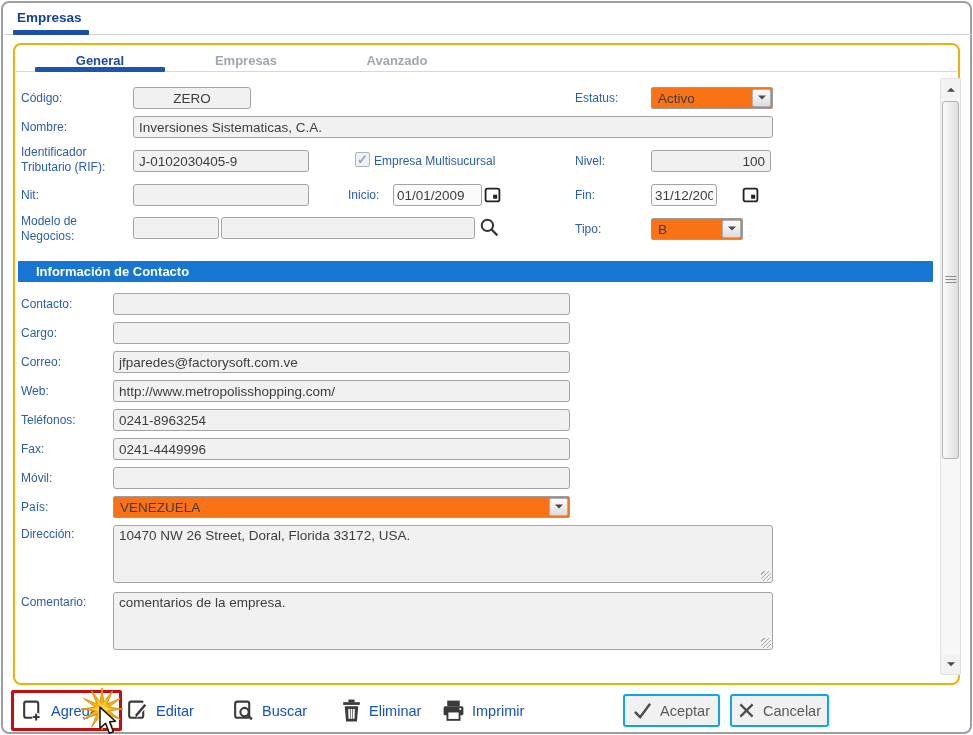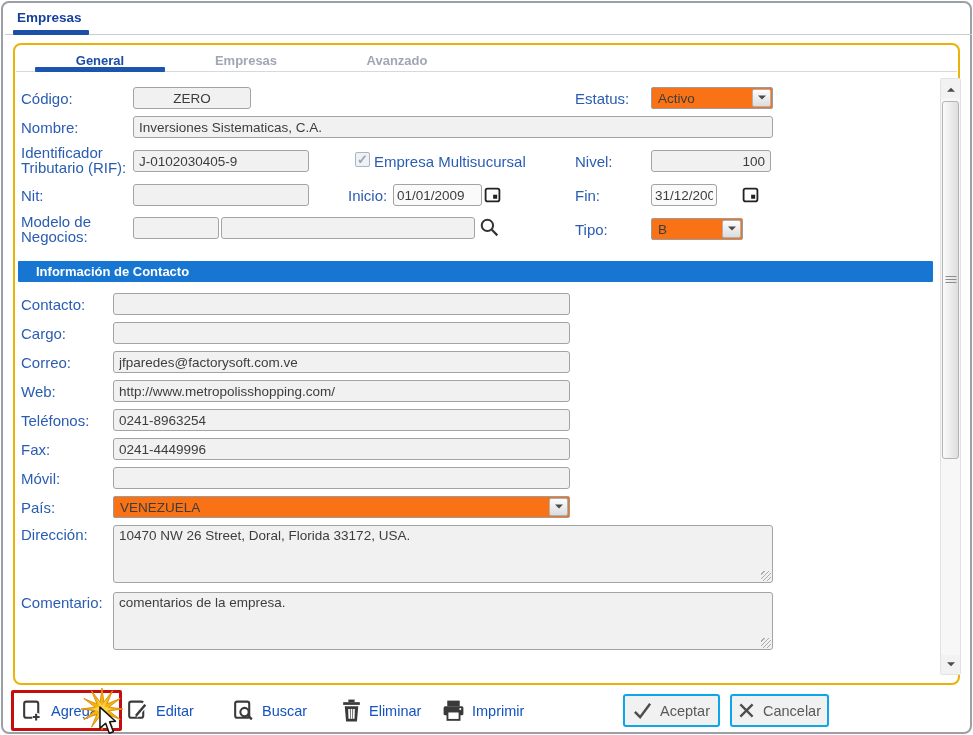--- a/index.html
+++ b/index.html
@@ -14,21 +14,21 @@
   .apptab-underline{position:absolute;left:10px;top:27px;width:76px;height:5px;background:#1c4fa8;border-radius:1px;}
   
   .panel{position:absolute;left:10px;top:40px;width:947px;height:642px;
          border:2px solid #eab308;border-radius:8px;background:#fff;}
   .tab{position:absolute;top:8px;height:18px;font-size:13px;font-weight:bold;text-align:center;cursor:default;}
   .tab.active{color:#1a4ba5;}
   .tab.inactive{color:#a0a7b4;}
   .tabbar-line{position:absolute;left:1px;top:26px;width:941px;height:1px;background:#d5d8dc;}
   .tab-underline{position:absolute;left:20px;top:22px;width:130px;height:5px;background:#1c55ae;border-radius:1px;}
   
-  .lbl{position:absolute;font-size:15px;color:#2a5db2;line-height:15px;}
+  .lbl{position:absolute;font-size:12px;color:#2a5db2;line-height:15px;}
   .inp{position:absolute;height:22px;border:1px solid #a3a3a3;border-radius:3px;background:#f1f1f1;
        color:#3d3d3d;font-family:"Liberation Sans",sans-serif;font-size:13.5px;padding:2px 5px;}
   .inp.white{background:#fafafa;}
   .inp.num{text-align:right;}
   textarea.inp{height:58px;resize:none;line-height:16px;overflow:hidden;}
   .dd{position:absolute;height:22px;border:1px solid #9c9c9c;border-radius:2px;background:#f97316;}
   .dd-val{position:absolute;left:6px;top:3px;font-size:13.5px;color:#3d3d3d;}
   .dd-btn{position:absolute;right:1px;top:1px;bottom:1px;width:19px;border:1px solid #b0b0b0;border-radius:2px;
           background:linear-gradient(#fdfdfd,#dcdcdc);}
   .dd-btn::after{content:"";position:absolute;left:50%;top:50%;transform:translate(-50%,-30%);

